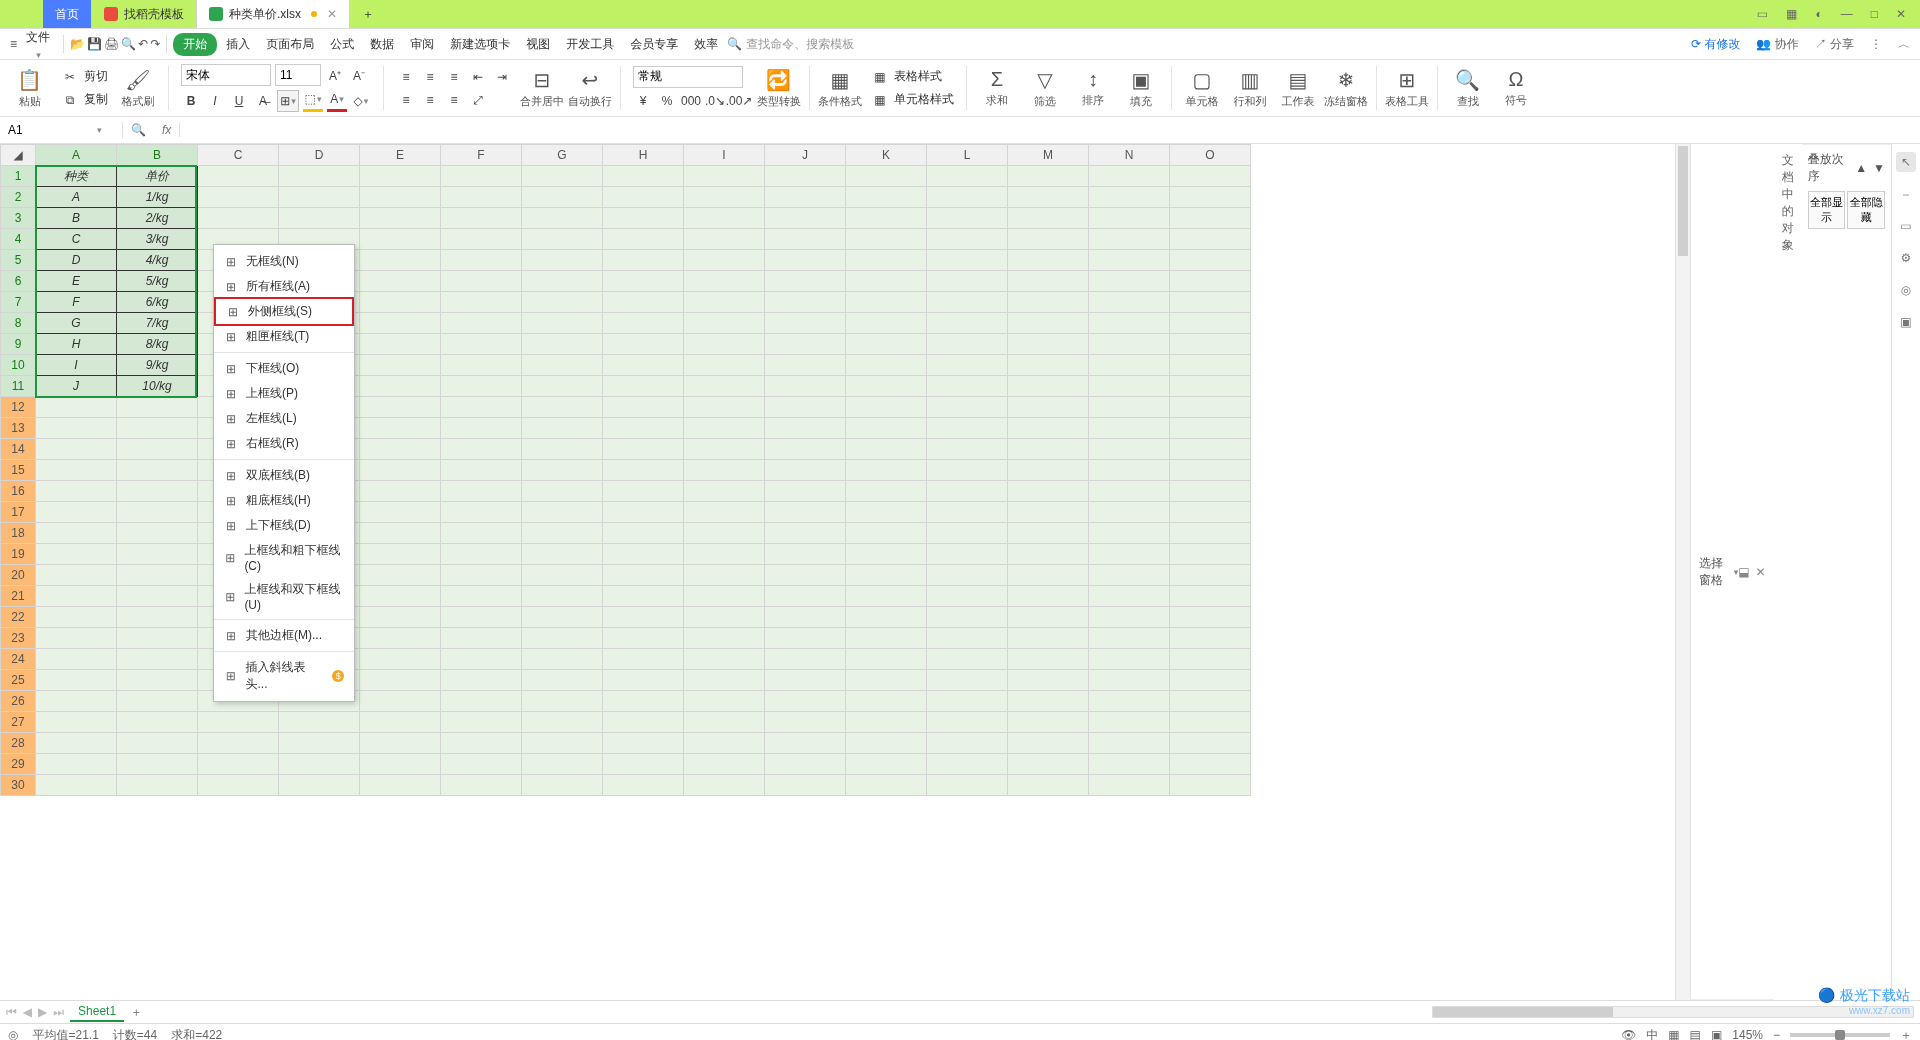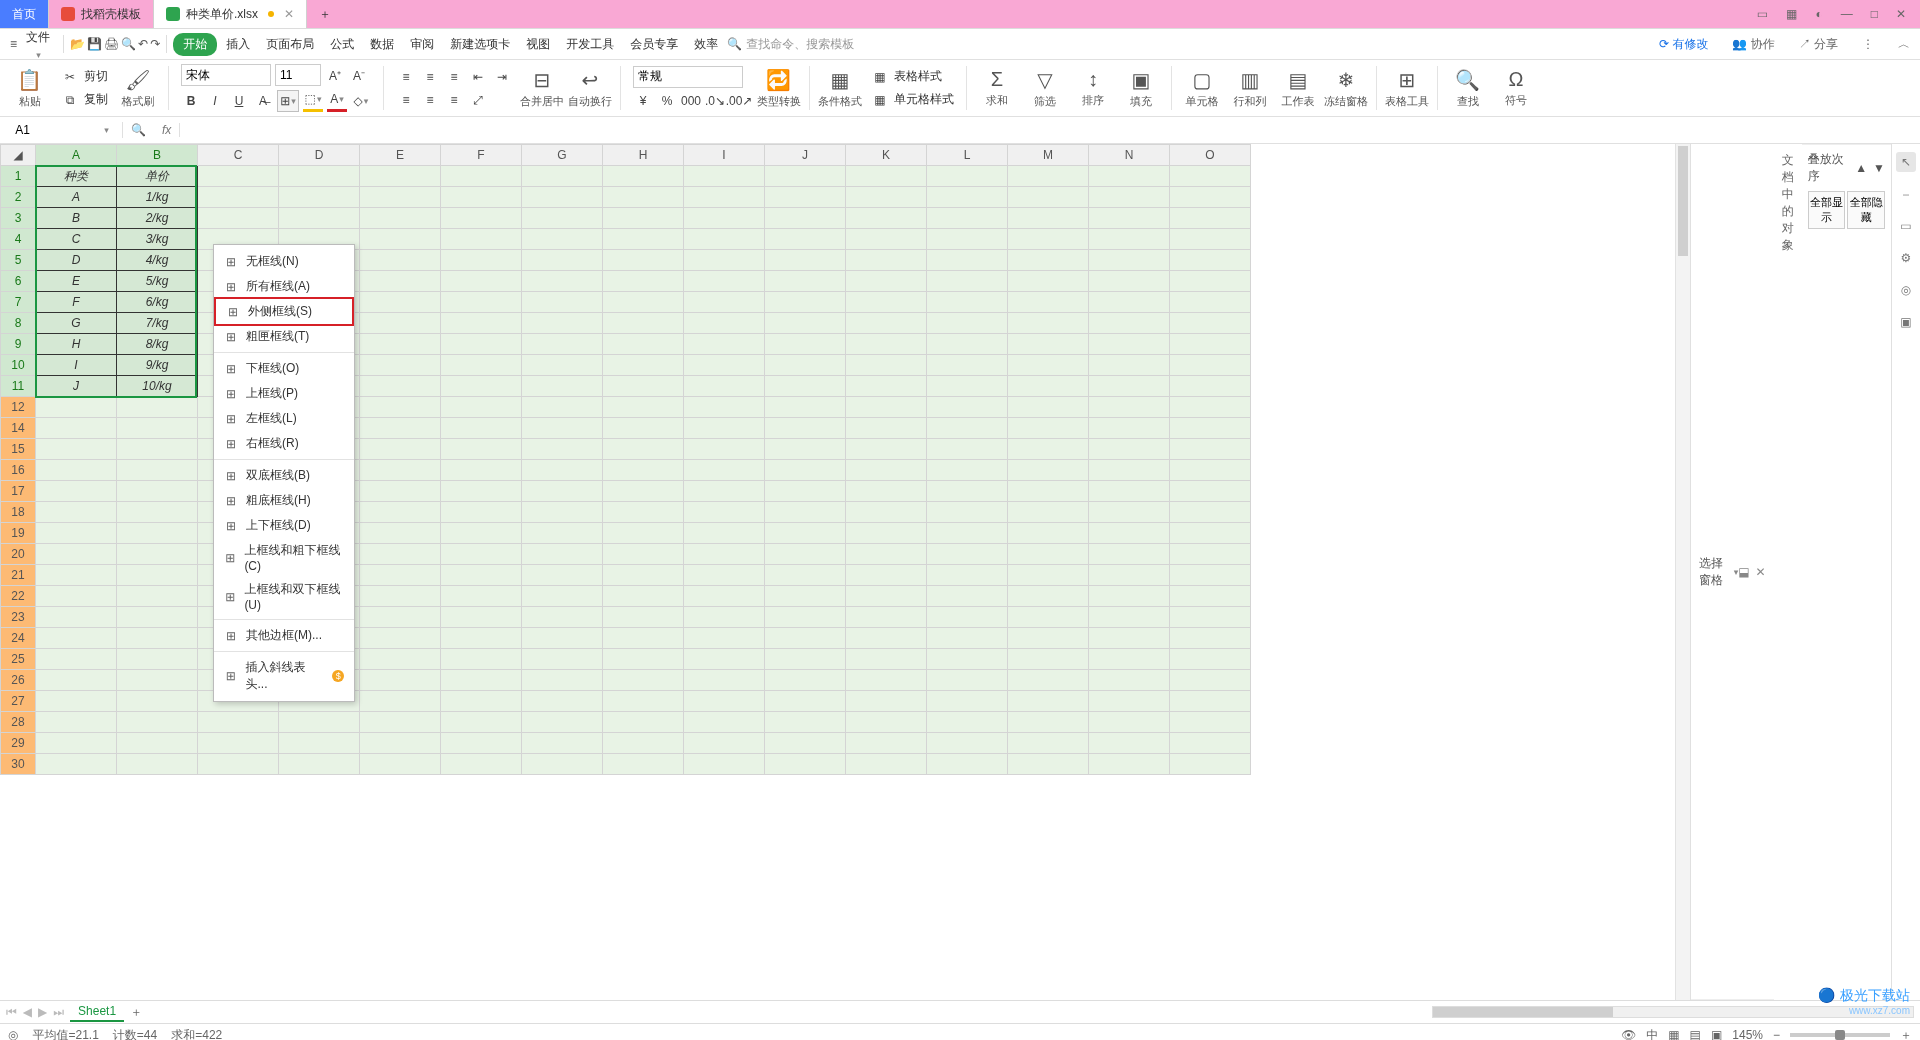--- a/index.html
+++ b/index.html
@@ -1,45 +1,45 @@
 <!DOCTYPE html>
 <html><head>
 <meta charset="utf-8">
 <style>
   html,body{margin:0;padding:0;font-family:"Microsoft YaHei",Arial,sans-serif;font-size:12px;color:#333;background:#fff;overflow:hidden;}
-  .titlebar{height:28px;background:#f9a8d4;display:flex;align-items:stretch;border-bottom:1px solid #dcdcdc;}
+  .titlebar{height:28px;background:#bef264;display:flex;align-items:stretch;border-bottom:1px solid #dcdcdc;padding-left:43px;}
   .tab{display:flex;align-items:center;padding:0 12px;gap:6px;border-right:1px solid #d0d0d0;font-size:12px;}
   .tab.home{background:#4a7dff;color:#fff;}
   .tab .x{color:#999;font-size:12px;margin-left:4px;}
   .tab.active{background:#fff;}
   .tab .dot-ico{width:14px;height:14px;border-radius:3px;display:inline-block;}
   .winctrl{margin-left:auto;display:flex;align-items:center;gap:10px;padding:0 10px;color:#666;}
   .winctrl span{padding:2px 4px;}
   .menubar{height:30px;display:flex;align-items:center;gap:2px;padding:0 10px;border-bottom:1px solid #e0e0e0;}
   .menubar .filebtn{display:flex;align-items:center;gap:4px;}
   .menubar .ico{color:#555;}
   .menubar .mtab{padding:4px 7px;color:#333;flex-direction:column;}
   .menubar .mtab.green{background:#2ea44f;color:#fff;border-radius:10px;padding:3px 10px;}
   .menubar .sep{width:1px;height:18px;background:#ddd;margin:0 4px;}
   .searchbox{display:flex;align-items:center;gap:4px;color:#999;border-radius:3px;}
-  .right-links{margin-left:auto;display:flex;align-items:center;gap:24px;color:#666;}
+  .right-links{margin-left:auto;display:flex;align-items:center;gap:16px;color:#666;}
   .right-links .haschanges{color:#1a73e8;}
   .ribbon{height:56px;display:flex;align-items:center;border-bottom:1px solid #e0e0e0;padding:0 8px;gap:4px;position:relative;}
   .ribbon .grp{display:flex;flex-direction:column;justify-content:center;gap:3px;padding:0 4px;}
   .ribbon .row{display:flex;align-items:center;gap:4px;}
   .ribbon .bigbtn{display:flex;flex-direction:column;align-items:center;justify-content:center;width:44px;gap:2px;font-size:11px;color:#555;}
   .ribbon .bigbtn .bigico{font-size:20px;color:#555;}
   .ribbon .vsep{width:1px;height:44px;background:#e3e3e3;margin:0 4px;}
   .ribbon select,.ribbon input.fake{border:1px solid #ccc;height:20px;font-size:12px;background:#fff;}
   .ribbon .fontbox{width:80px;padding:0 4px;}
   .ribbon .sizebox{width:36px;padding:0 4px;}
   .ribbon .tb{display:inline-flex;align-items:center;justify-content:center;width:20px;height:20px;color:#444;}
   .ribbon .tb.border-btn{border:1px solid #bfbfbf;background:#f4f4f4;}
   .namebox-row{display:flex;align-items:center;height:26px;border-bottom:1px solid #e0e0e0;}
-  .namebox{width:110px;border-right:1px solid #e0e0e0;padding:0 6px;display:flex;align-items:center;gap:16px;justify-content:center;}
+  .namebox{width:110px;border-right:1px solid #e0e0e0;padding:0 6px;display:flex;align-items:center;gap:16px;}
   .namebox input{border:none;width:70px;font-size:12px;outline:none;}
   .fx{padding:0 8px;color:#777;border-right:1px solid #e0e0e0;}
   .fxarea{flex:1;padding:0 8px;}
   .srch-ico{padding:0 8px;color:#888;}
   .workarea{display:flex;height:calc(100vh - 28px - 30px - 56px - 26px - 22px - 22px);}
   .sheet{flex:1;position:relative;overflow:hidden;}
   table.grid{border-collapse:collapse;table-layout:fixed;}
   table.grid th,table.grid td{border:1px solid #d4d4d4;height:20px;font-size:12px;text-align:center;padding:0;font-weight:normal;background:#fff;}
   table.grid th{background:#f0f0f0;color:#555;}
   table.grid th.corner{width:34px;background:#f0f0f0;}
@@ -541,20 +541,38 @@
             <td class="sel2"></td>
             <td class="sel2"></td>
             <td class="sel2"></td>
             <td class="sel2"></td>
             <td class="sel2"></td>
             <td class="sel2"></td>
             <td class="sel2"></td>
             <td class="sel2"></td>
           </tr>
           <tr>
+            <th class="rowh ">13</th>
+            <td class="sel2"></td>
+            <td class="sel2"></td>
+            <td class="sel2"></td>
+            <td class="sel2"></td>
+            <td class="sel2"></td>
+            <td class="sel2"></td>
+            <td class="sel2"></td>
+            <td class="sel2"></td>
+            <td class="sel2"></td>
+            <td class="sel2"></td>
+            <td class="sel2"></td>
+            <td class="sel2"></td>
+            <td class="sel2"></td>
+            <td class="sel2"></td>
+            <td class="sel2"></td>
+          </tr>
+          <tr>
             <th class="rowh ">14</th>
             <td class="sel2"></td>
             <td class="sel2"></td>
             <td class="sel2"></td>
             <td class="sel2"></td>
             <td class="sel2"></td>
             <td class="sel2"></td>
             <td class="sel2"></td>
             <td class="sel2"></td>
             <td class="sel2"></td>

